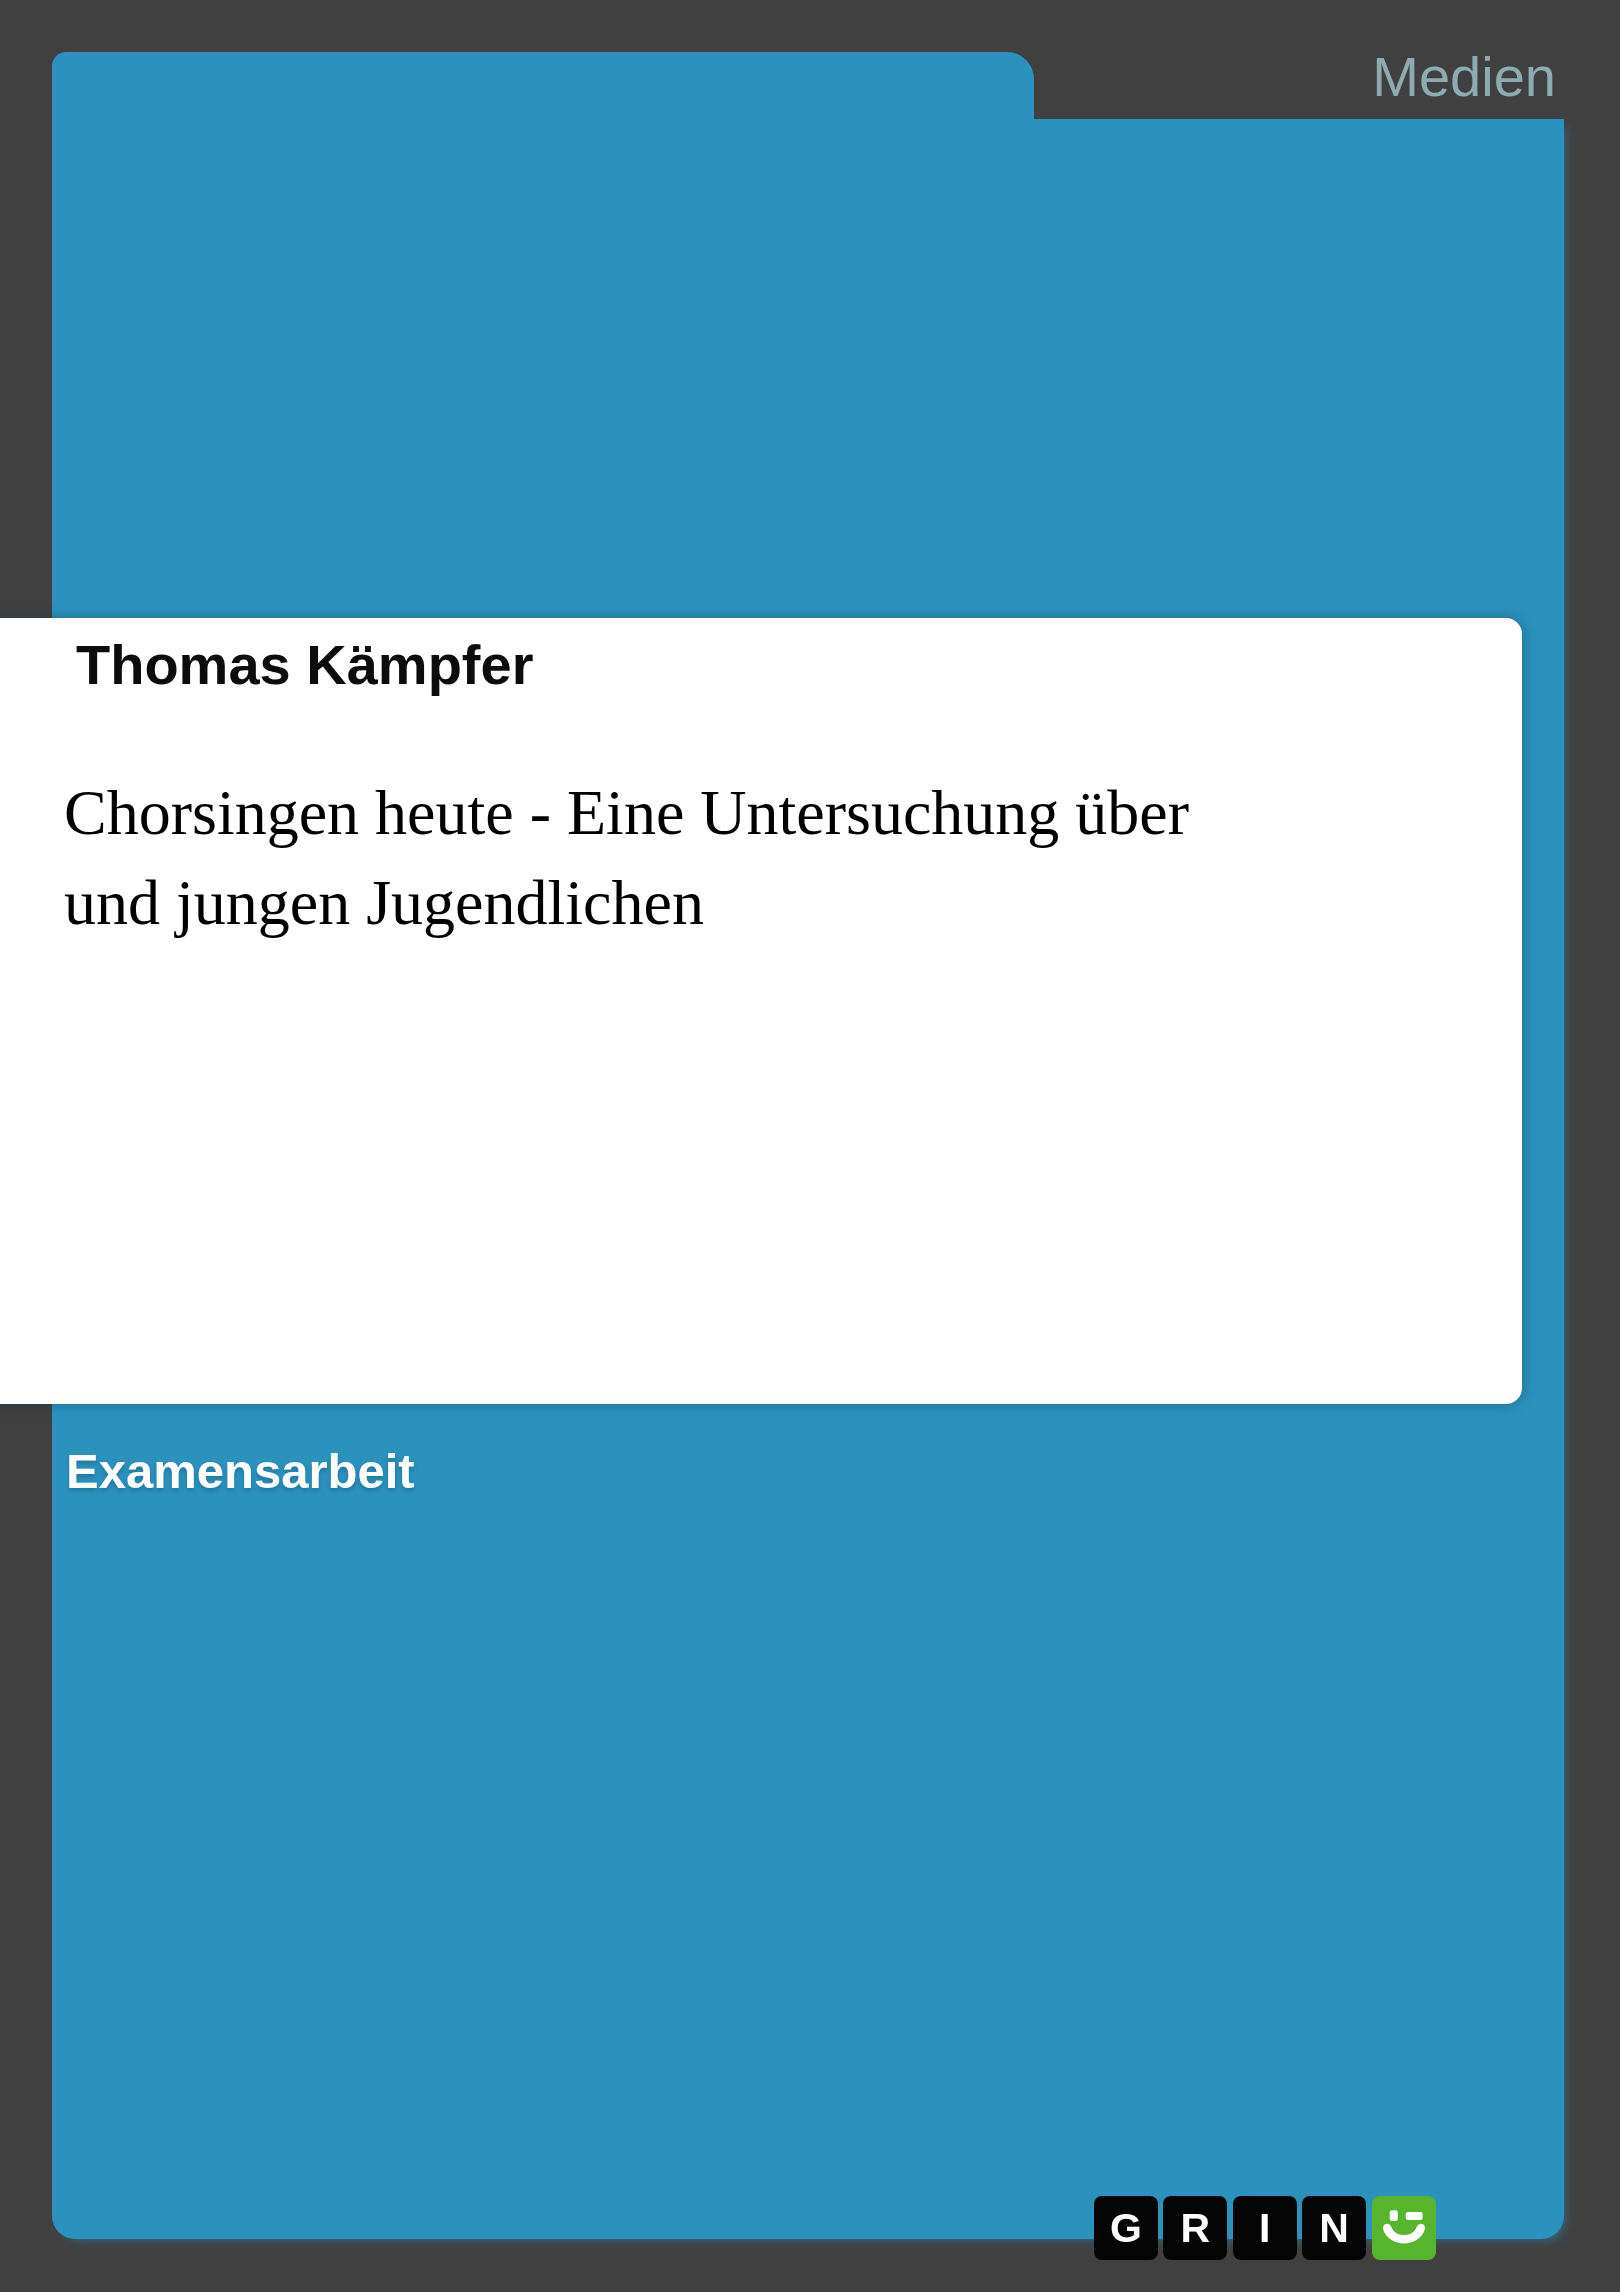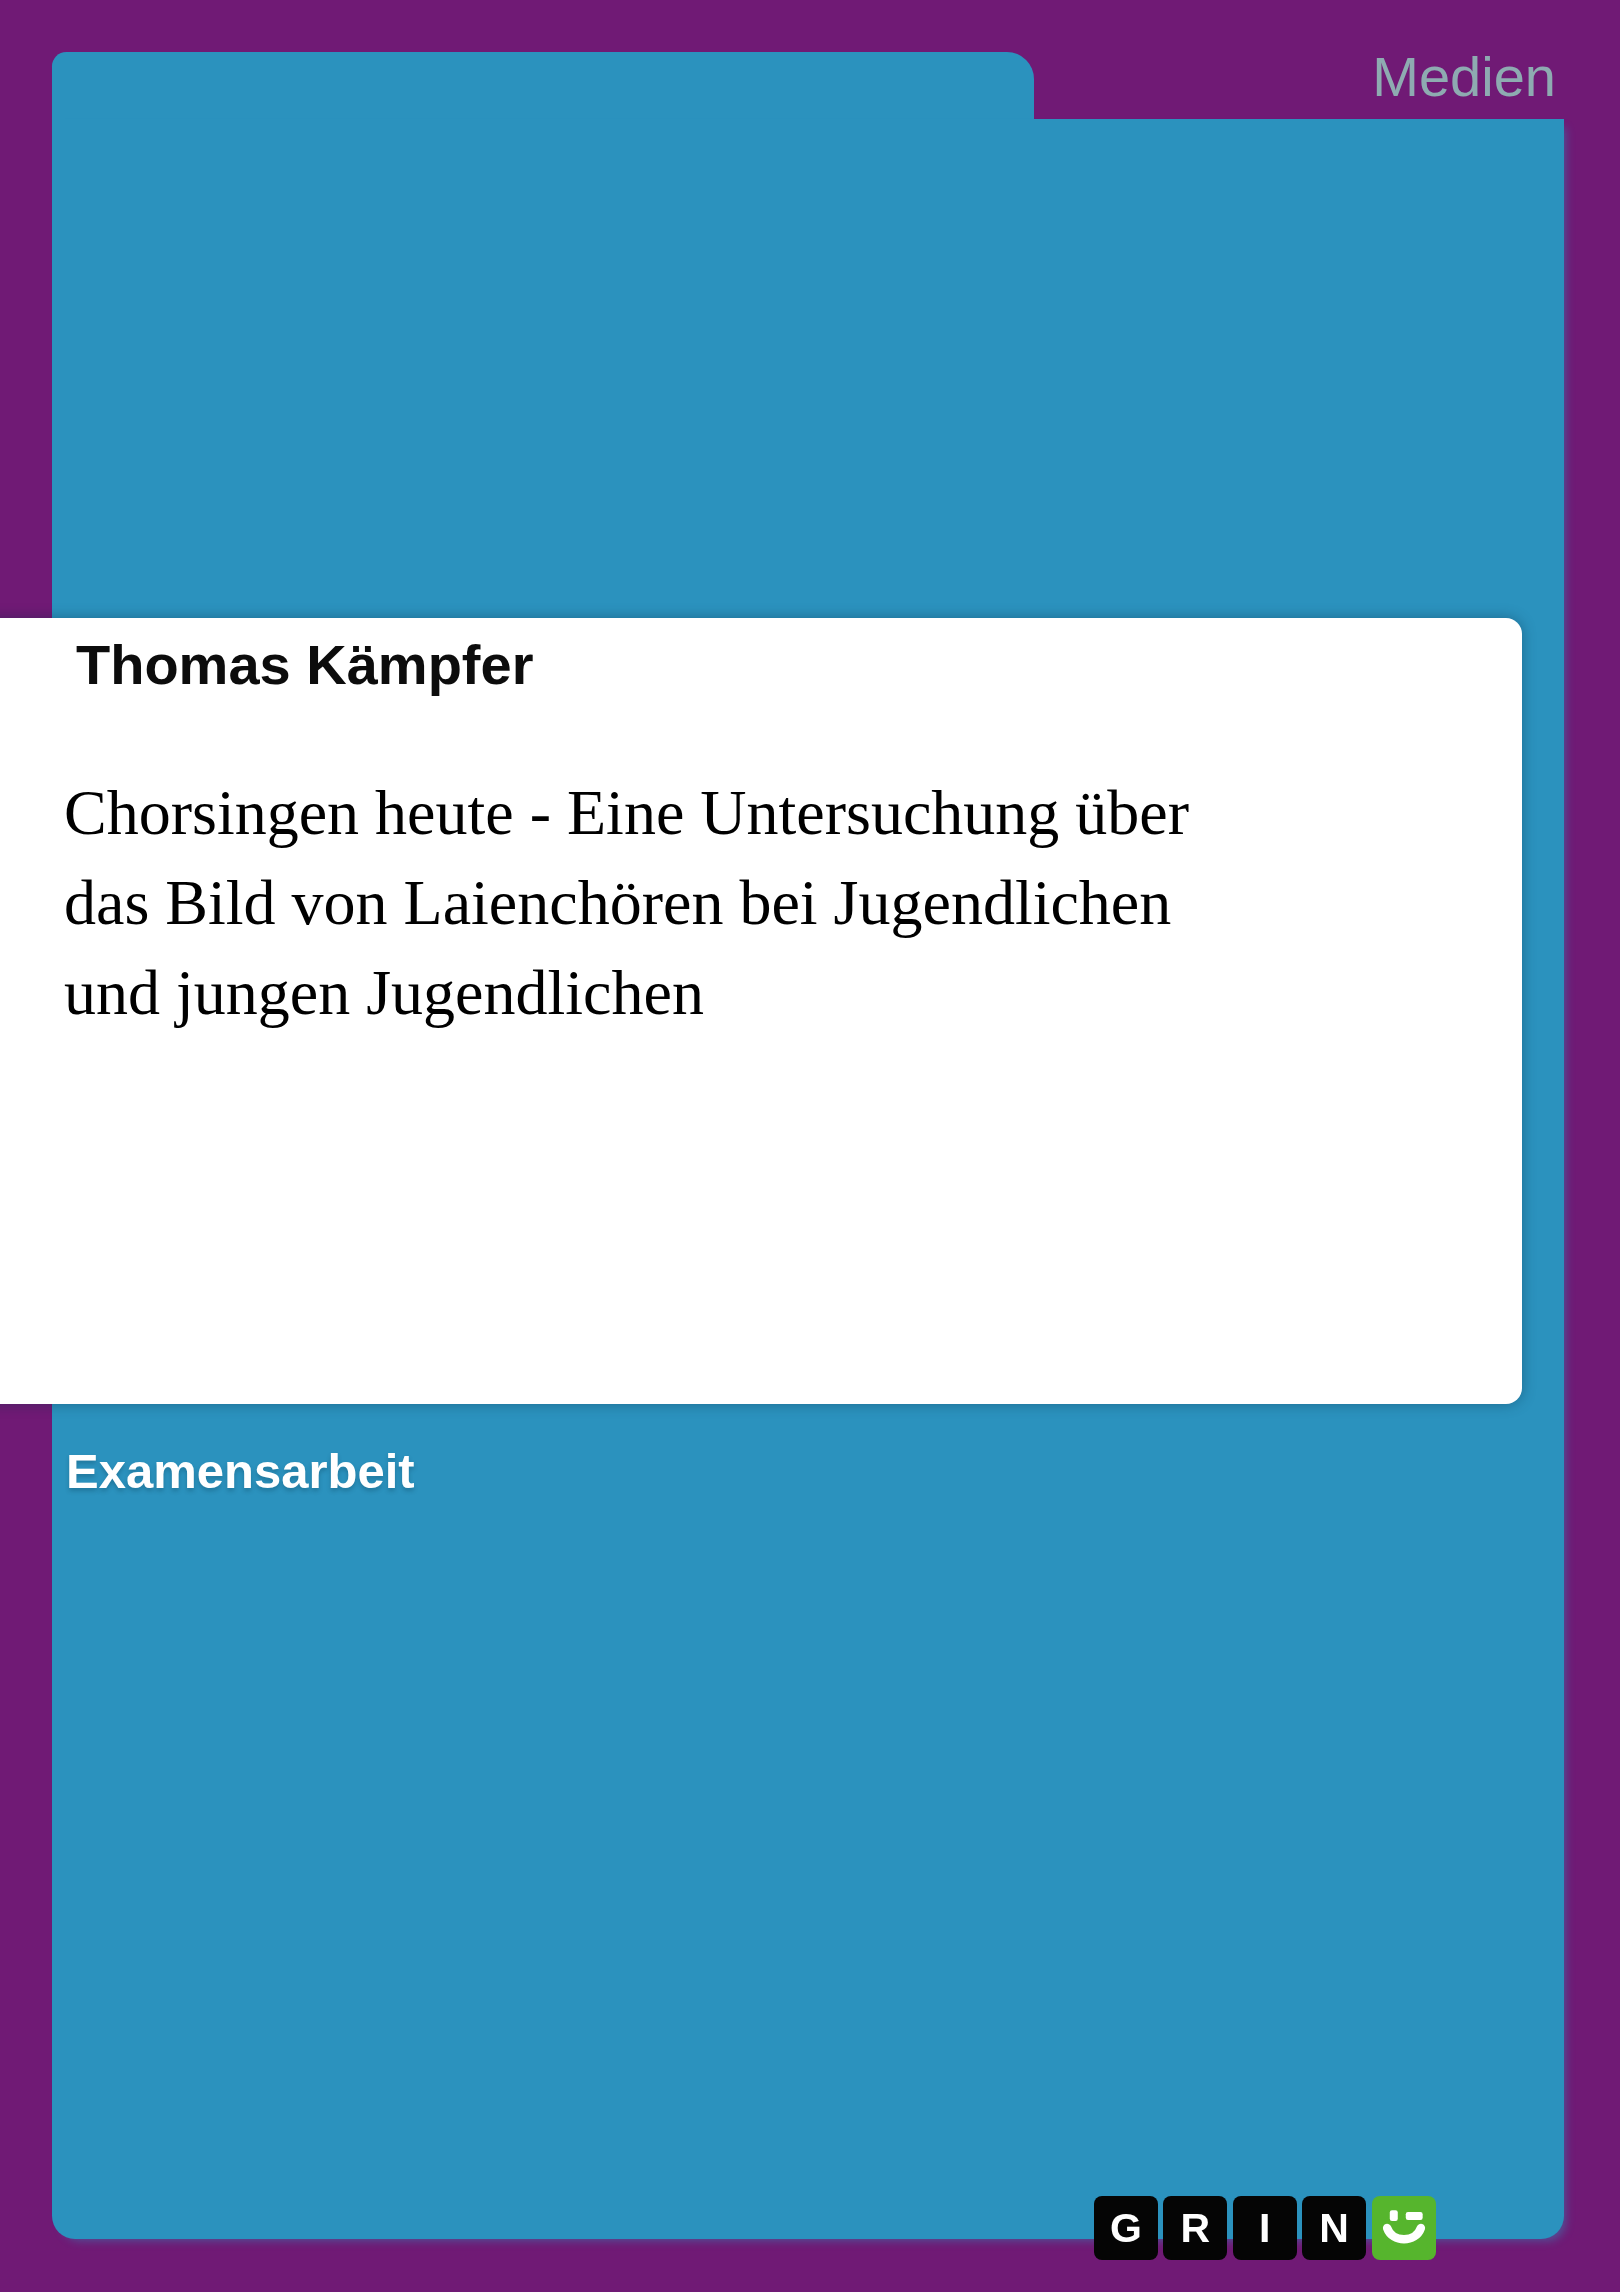--- a/index.html
+++ b/index.html
@@ -1,20 +1,20 @@
 <!DOCTYPE html>
 <html style="font-size:14.3px"><head>
 <meta charset="utf-8">
 <style>
   html, body { margin: 0; padding: 0; background: #ffffff; }
   .page {
     position: relative;
     width: 1620px;
     height: 2293px;
-    background: #701a75;
+    background: #404040;
     overflow: hidden;
     font-family: "Liberation Sans", sans-serif;
   }
 
   
   .blue-tab {
     position: absolute;
     left: 52px; top: 52px;
     width: 982px; height: 107px;
     background: #2B92BE;
@@ -113,21 +113,20 @@
 
   <div class="blue-tab"></div>
   <div class="blue-body"></div>
 
   <div class="category-label">Medien</div>
 
   <div class="title-card">
     <div class="author-name">Thomas Kämpfer</div>
     <div class="doc-title">
       <div class="title-line">Chorsingen heute - Eine Untersuchung über</div>
-      <div class="title-line">das Bild von Laienchören bei Jugendlichen</div>
       <div class="title-line">und jungen Jugendlichen</div>
     </div>
   </div>
 
   <div class="doc-type">Examensarbeit</div>
 
   <div class="grin-logo">
     <div class="logo-tile letter">G</div>
     <div class="logo-tile letter">R</div>
     <div class="logo-tile letter">I</div>

